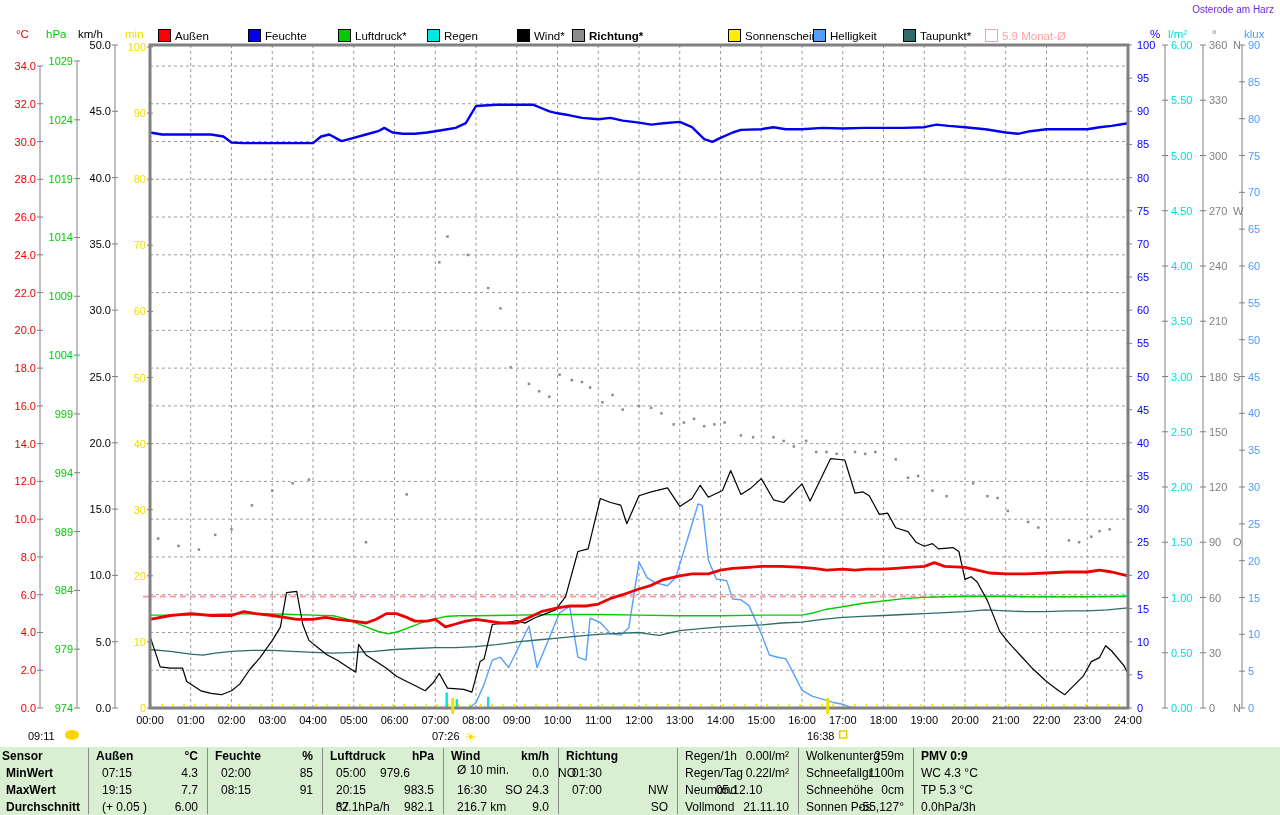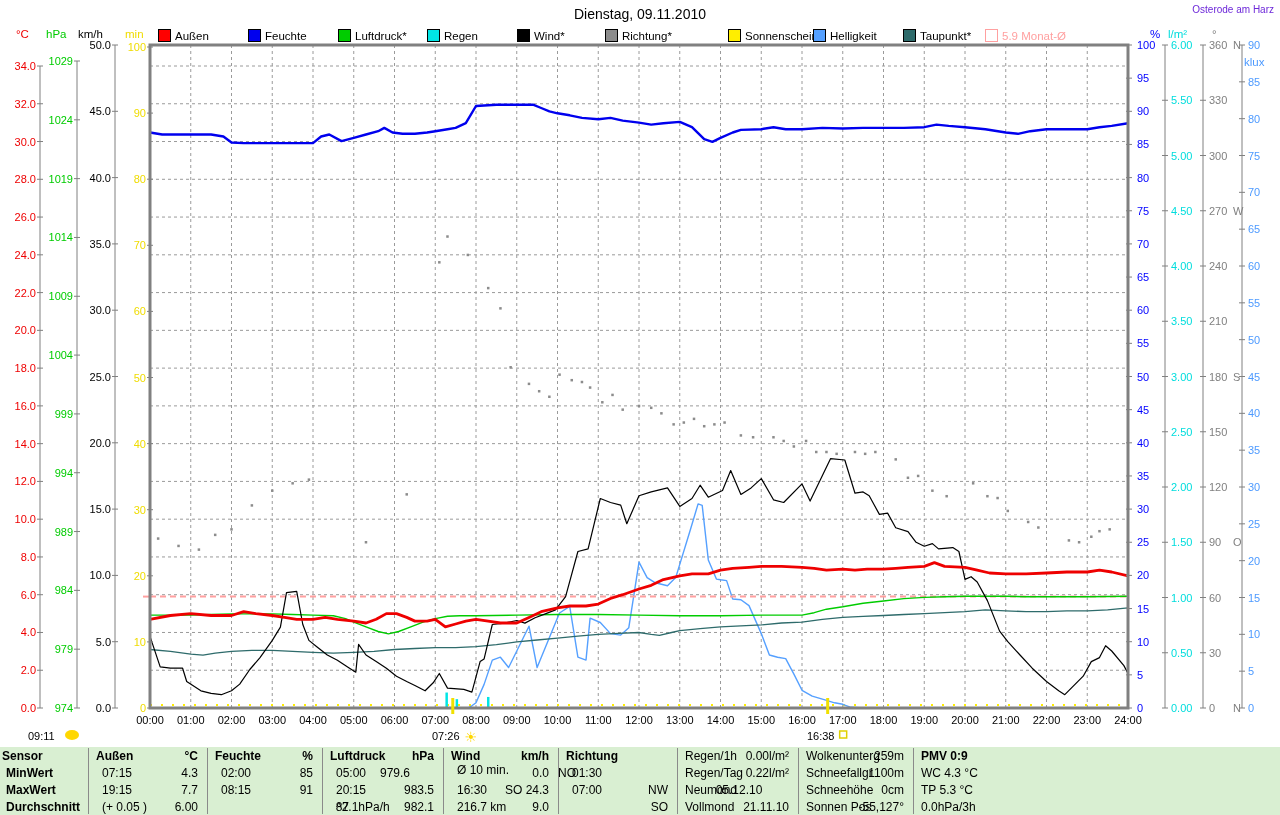--- a/index.html
+++ b/index.html
@@ -14,43 +14,42 @@
   #ftable{position:absolute;left:0;top:747px;width:1280px;height:68px;background:#d9efd2;font-size:12px;color:#000;}
   #ftable .cell{position:absolute;height:16px;line-height:16px;white-space:nowrap;}
   #ftable .b{font-weight:bold;}
   #ftable .sep{position:absolute;top:1px;bottom:1px;width:1px;background:#8a8a8a;}
   svg text{font-family:"Liberation Sans","DejaVu Sans",sans-serif;}
 </style>
 </head>
 <body>
 
 <div id="page">
-  <div class="title">Dienstag, 09.11.2010</div>
   <div class="station">Osterode am Harz</div>
   <div id="legend">
       <span class="legend-item" style="left: 158px;"><span class="sw" style="background: rgb(255, 0, 0);"></span><span>Außen</span></span>
       <span class="legend-item" style="left: 248px;"><span class="sw" style="background: rgb(0, 0, 238);"></span><span>Feuchte</span></span>
       <span class="legend-item" style="left: 338px;"><span class="sw" style="background: rgb(0, 204, 0);"></span><span>Luftdruck*</span></span>
       <span class="legend-item" style="left: 427px;"><span class="sw" style="background: rgb(0, 229, 229);"></span><span>Regen</span></span>
       <span class="legend-item" style="left: 517px;"><span class="sw" style="background: rgb(0, 0, 0);"></span><span>Wind*</span></span>
-      <span class="legend-item" style="left: 605px;"><span class="sw" style="background: rgb(140, 140, 140);"></span><span>Richtung*</span></span>
+      <span class="legend-item" style="left: 572px; font-weight: bold;"><span class="sw" style="background: rgb(140, 140, 140);"></span><span>Richtung*</span></span>
       <span class="legend-item" style="left: 728px;"><span class="sw" style="background: rgb(255, 238, 0);"></span><span>Sonnenschein</span></span>
       <span class="legend-item" style="left: 813px;"><span class="sw" style="background: rgb(85, 160, 255);"></span><span>Helligkeit</span></span>
       <span class="legend-item" style="left: 903px;"><span class="sw" style="background: rgb(46, 107, 107);"></span><span>Taupunkt*</span></span>
       <span class="legend-item" style="left: 985px;"><span class="sw outline" style="background: rgb(255, 255, 255); border-color: rgb(255, 160, 160);"></span><span style="color: rgb(255, 160, 160);">5.9 Monat-Ø</span></span>
     </div>
   <div id="axis-headers">
       <span class="axis-header" style="left: 16px; color: rgb(238, 0, 0);">°C</span>
       <span class="axis-header" style="left: 46px; color: rgb(0, 204, 0);">hPa</span>
       <span class="axis-header" style="left: 78px; color: rgb(0, 0, 0);">km/h</span>
       <span class="axis-header" style="left: 125px; color: rgb(240, 220, 0);">min</span>
       <span class="axis-header" style="left: 1150px; color: rgb(0, 0, 255);">%</span>
       <span class="axis-header" style="left: 1168px; color: rgb(0, 221, 221);">l/m²</span>
       <span class="axis-header" style="left: 1212px; color: rgb(128, 128, 128);">°</span>
-      <span class="axis-header" style="left: 1244px; color: rgb(77, 154, 255); margin-top: 28px;">klux</span>
+      <span class="axis-header" style="left: 1244px; color: rgb(77, 154, 255);">klux</span>
     </div>
   <svg id="chart" width="1280" height="746" viewBox="0 0 1280 746">
       <line x1="190.75" y1="45" x2="190.75" y2="708" stroke="#9a9a9a" stroke-width="1" stroke-dasharray="3,3"></line>
       <line x1="231.5" y1="45" x2="231.5" y2="708" stroke="#9a9a9a" stroke-width="1" stroke-dasharray="3,3"></line>
       <line x1="272.25" y1="45" x2="272.25" y2="708" stroke="#9a9a9a" stroke-width="1" stroke-dasharray="3,3"></line>
       <line x1="313" y1="45" x2="313" y2="708" stroke="#9a9a9a" stroke-width="1" stroke-dasharray="3,3"></line>
       <line x1="353.75" y1="45" x2="353.75" y2="708" stroke="#9a9a9a" stroke-width="1" stroke-dasharray="3,3"></line>
       <line x1="394.5" y1="45" x2="394.5" y2="708" stroke="#9a9a9a" stroke-width="1" stroke-dasharray="3,3"></line>
       <line x1="435.25" y1="45" x2="435.25" y2="708" stroke="#9a9a9a" stroke-width="1" stroke-dasharray="3,3"></line>
       <line x1="476" y1="45" x2="476" y2="708" stroke="#9a9a9a" stroke-width="1" stroke-dasharray="3,3"></line>

